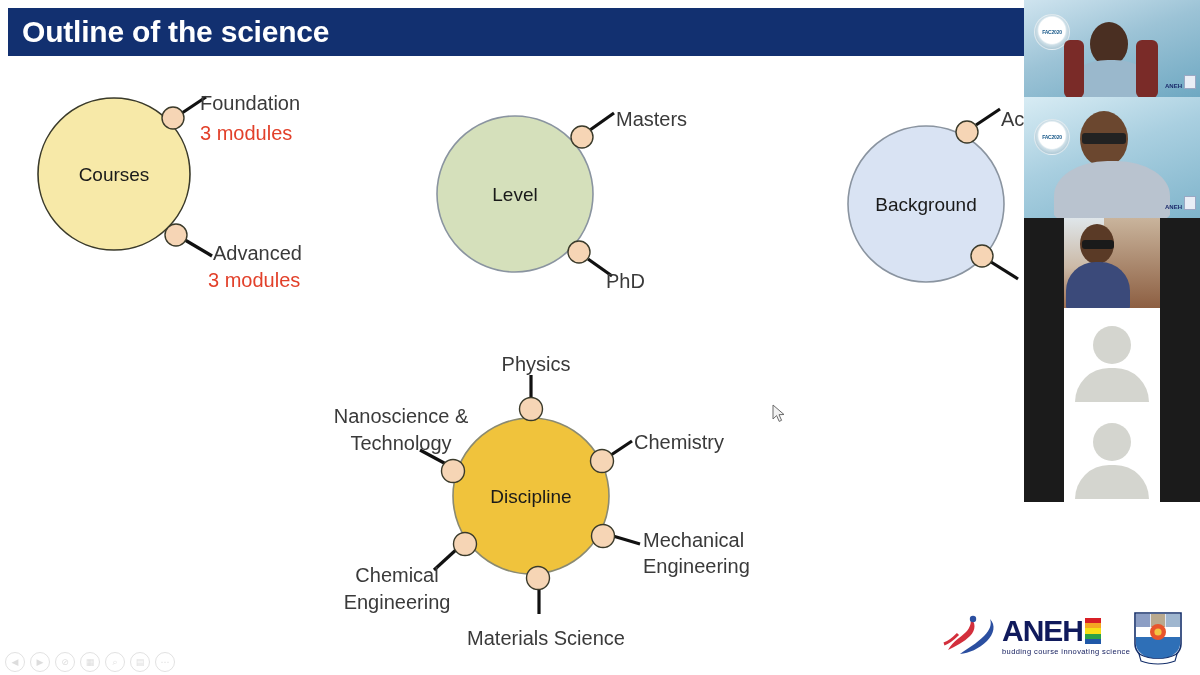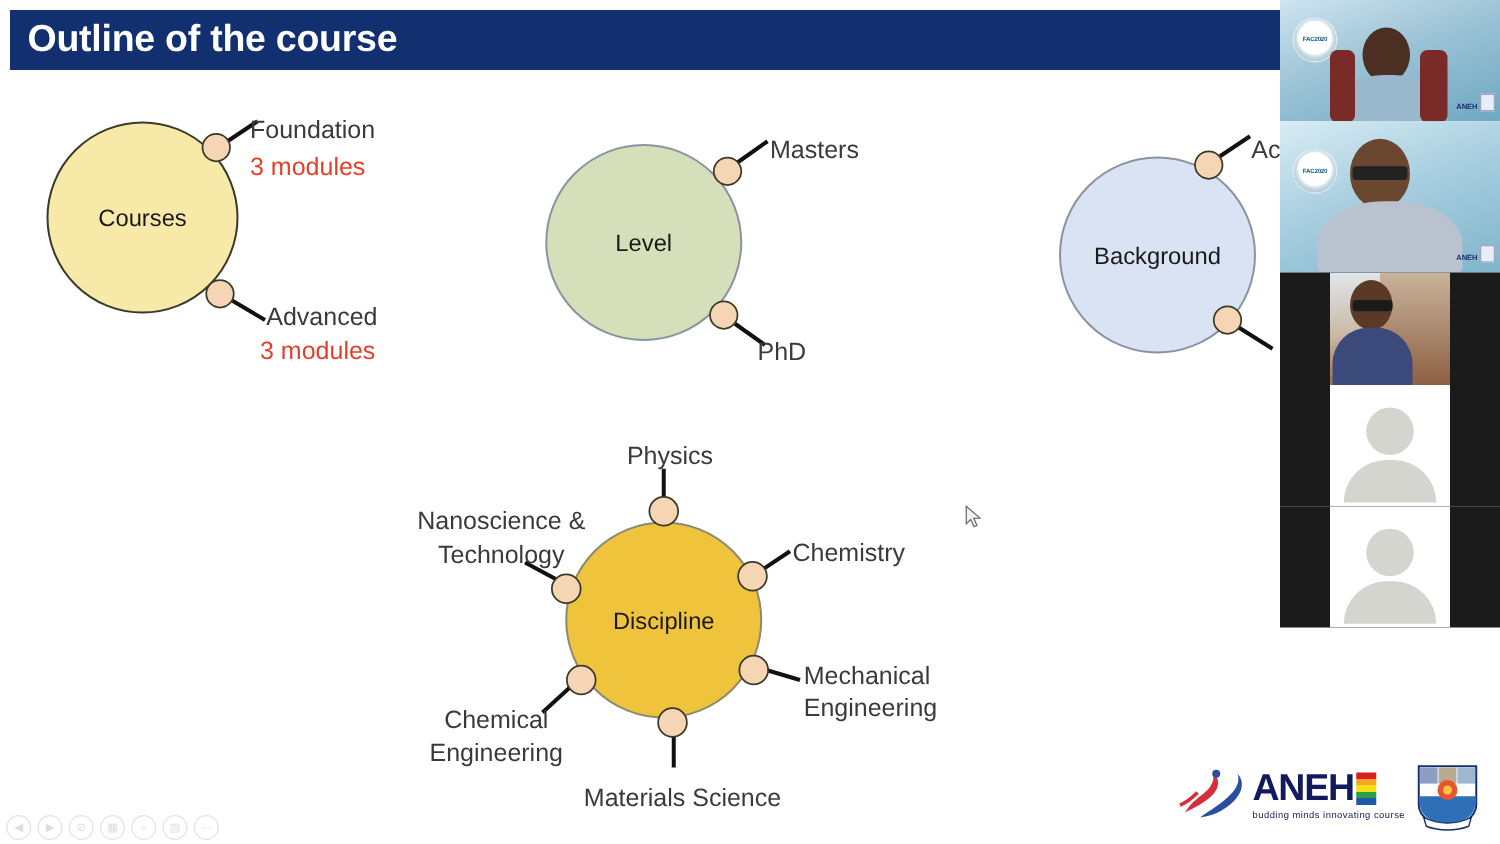--- a/index.html
+++ b/index.html
@@ -85,21 +85,21 @@
 
   
   .cursor{position:absolute;left:772px;top:404px;width:16px;height:20px;}
 </style>
 </head>
 <body>
 
 <div id="stage">
 
   <div class="title-bar">
-    <div class="title-text">Outline of the course</div>
+    <div class="title-text">Outline of the science</div>
   </div>
 
   <svg class="slide-svg" viewBox="0 0 1200 675">
 
     <g>
       <circle cx="114" cy="174" r="76" fill="#f7e9a8" stroke="#3a3a2a" stroke-width="1.6"></circle>
       <text x="114" y="181" text-anchor="middle" class="grp-label">Courses</text>
 
       <line x1="182" y1="113" x2="206" y2="97" stroke="#111" stroke-width="3.2"></line>
       <circle cx="173" cy="118" r="11" fill="#f6d5b5" stroke="#3a3a2a" stroke-width="1.4"></circle>
@@ -233,21 +233,21 @@
           <path d="M20 40 C28 34 36 30 44 22 C50 16 52 10 50 5 C56 11 54 20 47 27 C39 35 29 39 20 40 Z" fill="#2b4fa0"></path>
           <circle cx="33" cy="5" r="3.2" fill="#2b4fa0"></circle>
           <path d="M4 30 C10 28 14 24 18 20" stroke="#d32f3c" stroke-width="3" fill="none"></path>
         </svg>
       </div>
       <div class="aneh-text">
         <div class="aneh-word">
           <span>ANEH</span>
           <span class="aneh-bars"></span>
         </div>
-        <div class="aneh-tag">budding minds innovating course</div>
+        <div class="aneh-tag">budding course innovating science</div>
       </div>
     </div>
     <div class="crest">
       <svg width="54" height="56" viewBox="0 0 54 56">
         <path d="M4 3 H50 V34 C50 44 38 50 27 53 C16 50 4 44 4 34 Z" fill="#ffffff" stroke="#16306b" stroke-width="1.6"></path>
         <rect x="5" y="4" width="44" height="13" fill="#dfe6f2"></rect>
         <rect x="5" y="4" width="14" height="13" fill="#8c9ec4"></rect>
         <rect x="20" y="4" width="14" height="13" fill="#b9a98e"></rect>
         <rect x="35" y="4" width="14" height="13" fill="#9fb6cf"></rect>
         <path d="M5 17 H49 V27 H5 Z" fill="#ffffff"></path>

